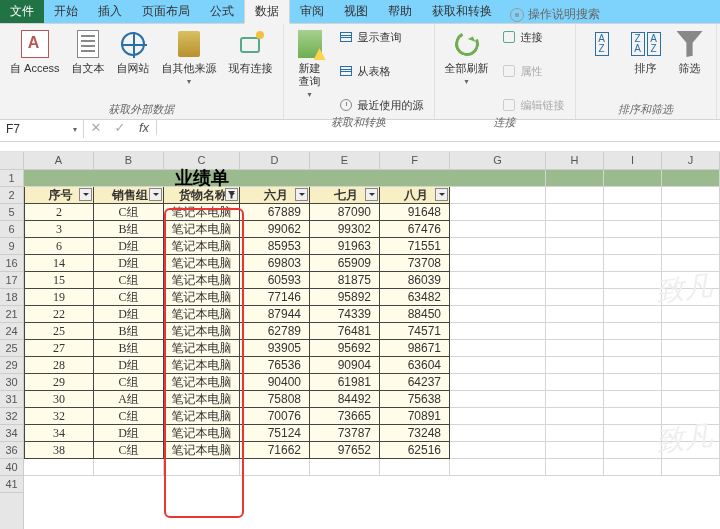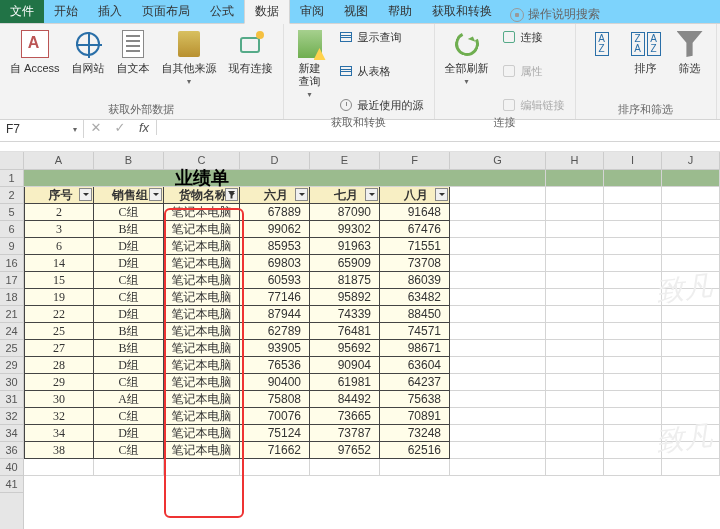--- a/index.html
+++ b/index.html
@@ -11,21 +11,21 @@
 .tab.green { background:#217346; color:#fff; }
 .tab.active { background:#f3f3f3; border:1px solid #d4d4d4; border-bottom:1px solid #f3f3f3; margin-bottom:-1px; }
 .tell { display:flex; align-items:center; gap:4px; color:#666; padding:0 8px; }
 .bulb { width:14px; height:14px; border:1px solid #999; border-radius:50%; position:relative; }
 .bulb::after { content:''; position:absolute; width:4px; height:4px; background:#999; left:4px; top:4px; border-radius:1px; }
 
 
 .ribbon { background:#f3f3f3; height:96px; display:flex; border-bottom:1px solid #d4d4d4; }
 .group { border-right:1px solid #e0e0e0; display:flex; flex-direction:column; padding:2px 6px 1px; }
 .group-body { flex:1; display:flex; align-items:flex-start; gap:4px; }
-.group-label { text-align:center; font-size:11px; color:#666; padding:1px 0; }
+.group-label { text-align:center; font-size:11px; color:#666; padding:1px 0;font-style:italic; }
 .bigbtn { display:flex; flex-direction:column; align-items:center; gap:2px; padding:2px 4px; cursor:pointer; font-size:11px; line-height:1.2; text-align:center; }
 .bigbtn .lbl { white-space:nowrap; }
 .dd { font-size:8px; color:#666; }
 .icon { width:32px; height:32px; display:flex; align-items:center; justify-content:center; }
 .small-list { display:flex; flex-direction:column; gap:16px; font-size:11px; padding-top:2px; }
 .small-item { display:flex; align-items:center; gap:4px; padding:1px 4px; cursor:pointer; white-space:nowrap; }
 .sic { width:16px; height:16px; display:inline-flex; align-items:center; justify-content:center; }
 
 
 .i-access { width:28px; height:28px; border:1px solid #b55; background:#fff; position:relative; }
@@ -119,29 +119,29 @@
   <div class="group">
     <div class="group-body">
       <div class="bigbtn">
           <span class="icon">
             <span class="i-access"></span>
           </span>
           <span class="lbl">自 Access</span>
         </div>
       <div class="bigbtn">
           <span class="icon">
+            <span class="i-text"></span>
+          </span>
+          <span class="lbl">自文本</span>
+        </div>
+      <div class="bigbtn">
+          <span class="icon">
             <span class="i-web"></span>
           </span>
           <span class="lbl">自网站</span>
-        </div>
-      <div class="bigbtn">
-          <span class="icon">
-            <span class="i-text"></span>
-          </span>
-          <span class="lbl">自文本</span>
         </div>
       <div class="bigbtn">
           <span class="icon">
             <span class="i-other"></span>
           </span>
           <span class="lbl">自其他来源</span>
           <span class="dd">▾</span>
         </div>
       <div class="bigbtn">
           <span class="icon">

